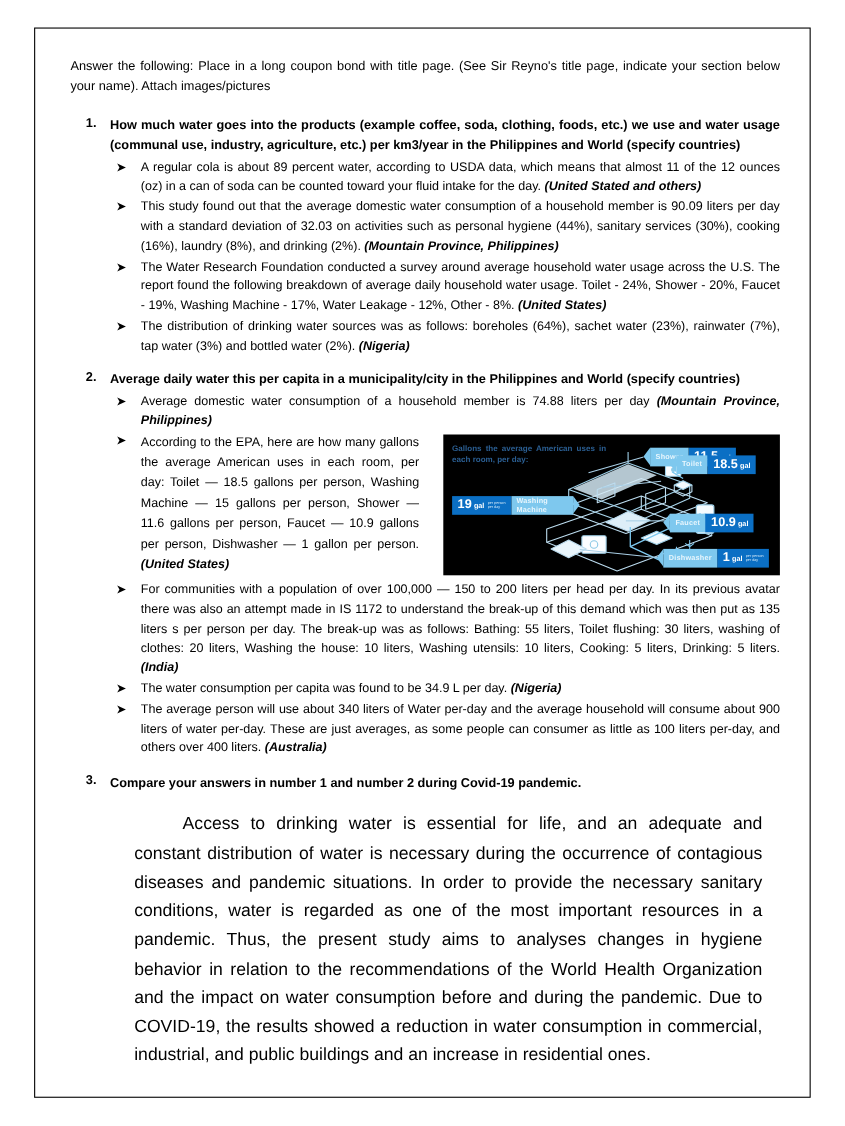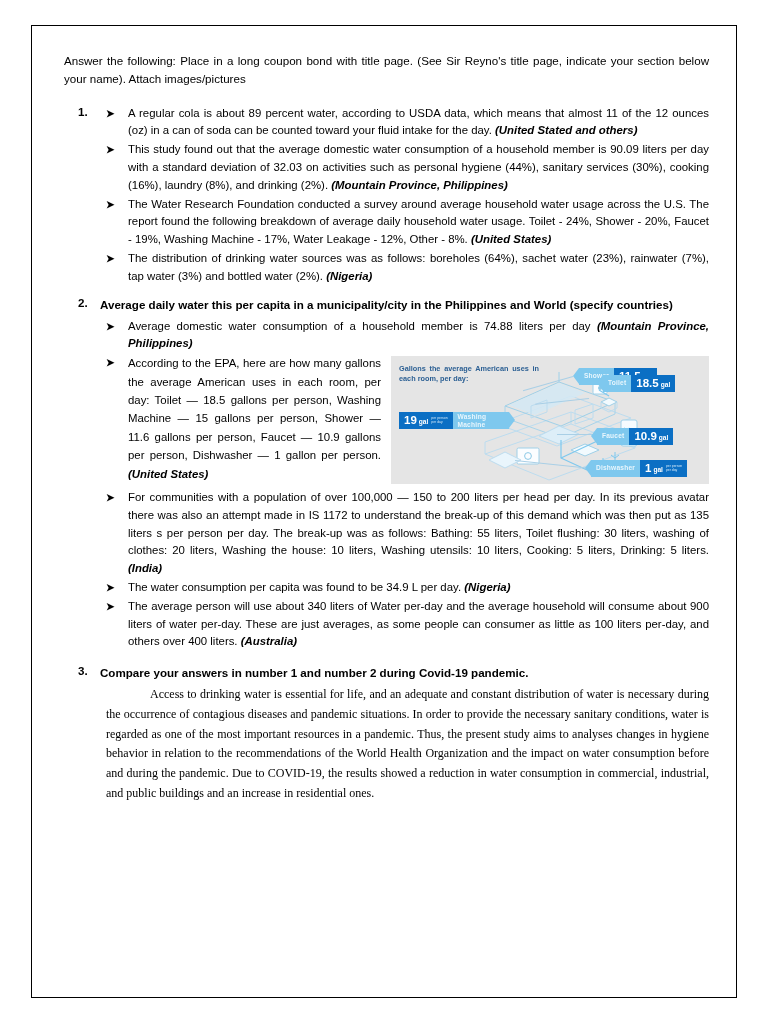--- a/index.html
+++ b/index.html
@@ -109,22 +109,23 @@
     font-size: 11.4px;
     line-height: 1.62;
     text-align: justify;
   }
 
   
   .infographic {
     position: relative;
     width: 318px;
     height: 128px;
-    background: #e5e5e5;
+    background: #000000;
     overflow: hidden;
+    margin-left: 12px;
   }
   .ig-title {
     position: absolute;
     left: 8px;
     top: 8px;
     width: 140px;
     font-size: 7.3px;
     font-weight: bold;
     color: #2b5f93;
     line-height: 1.35;
@@ -210,41 +211,41 @@
     border-left: 6px solid #7ec8ee;
   }
 
   .leader {
     position: absolute;
     background: #a9cfe6;
     height: 1px;
   }
 
   .para-indent {
-    font-size: 12px;
+    font-size: 16px;
     line-height: 1.64;
     text-align: justify;
     text-indent: 44px;
-    margin: 0;
+    margin: 16px;
     padding-left: 6px;
-    font-family: Liberation Serif, serif;
   }
 </style>
 </head>
 <body>
 
 <div class="page-sheet">
   <div class="page-content">
 
 
     <p class="intro-para">Answer the following: Place in a long coupon bond with title page. (See Sir Reyno's title page, indicate your section below your name). Attach images/pictures</p>
 
     <ol class="main-list">
 
       <li>
+        <div class="q-head">How much water goes into the products (example coffee, soda, clothing, foods, etc.) we use and water usage (communal use, industry, agriculture, etc.) per km3/year in the Philippines and World (specify countries)</div>
         <ul class="sub-list">
           <li>
             <span class="arrow">➤</span>
             <span>A regular cola is about 89 percent water, according to USDA data, which means that almost 11 of the 12 ounces (oz) in a can of soda can be counted toward your fluid intake for the day. </span><span class="bold">(United Stated and others)</span>
           </li>
           <li>
             <span class="arrow">➤</span>
             <span>This study found out that the average domestic water consumption of a household member is 90.09 liters per day with a standard deviation of 32.03 on activities such as personal hygiene (44%), sanitary services (30%), cooking (16%), laundry (8%), and drinking (2%). </span><span class="bold">(Mountain Province, Philippines)</span>
           </li>
           <li>

